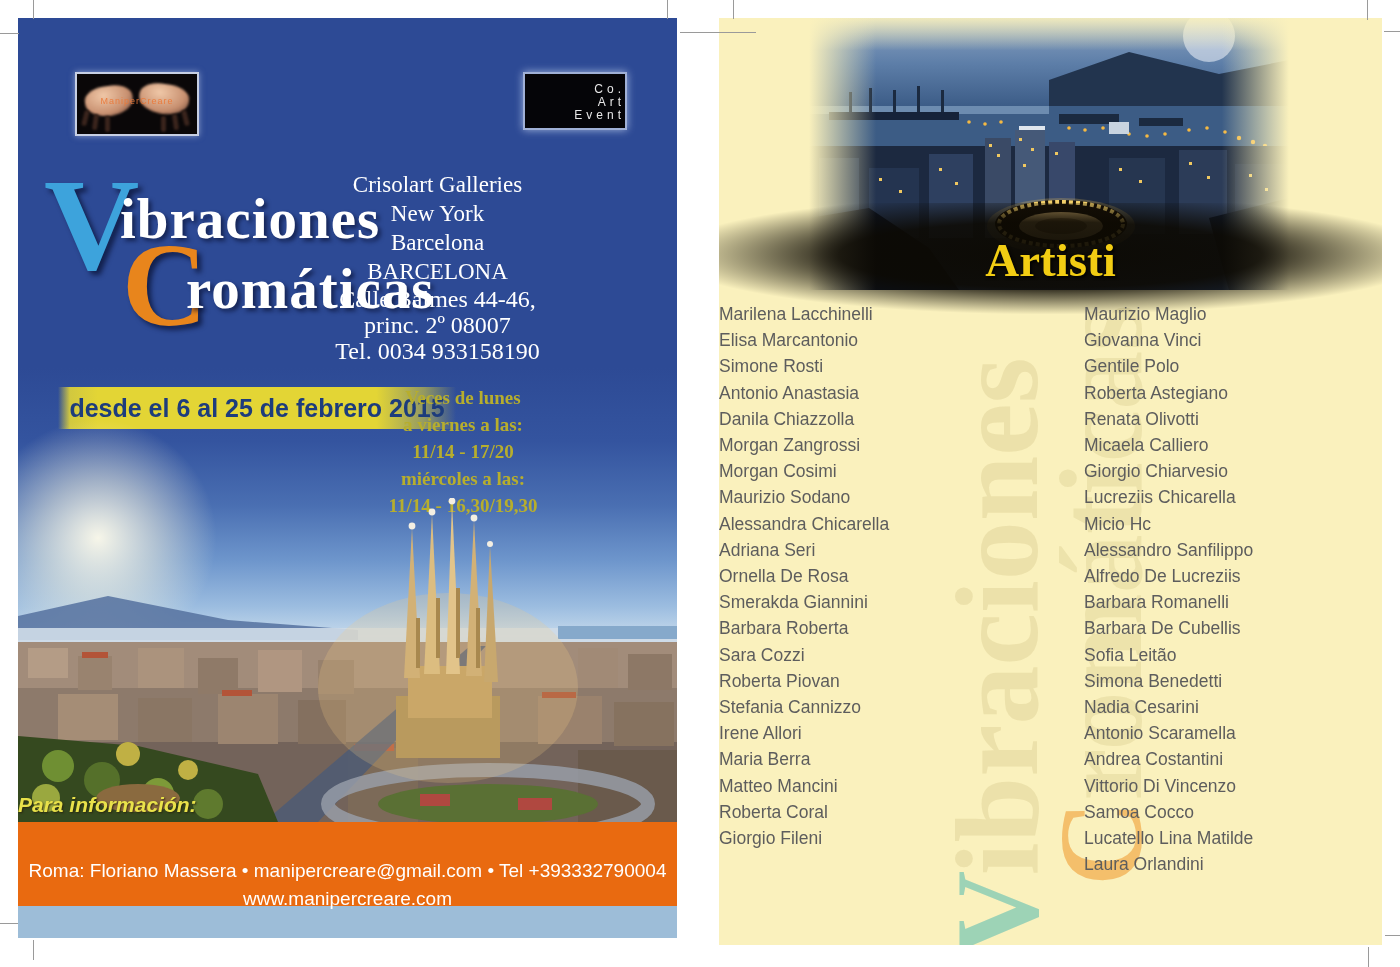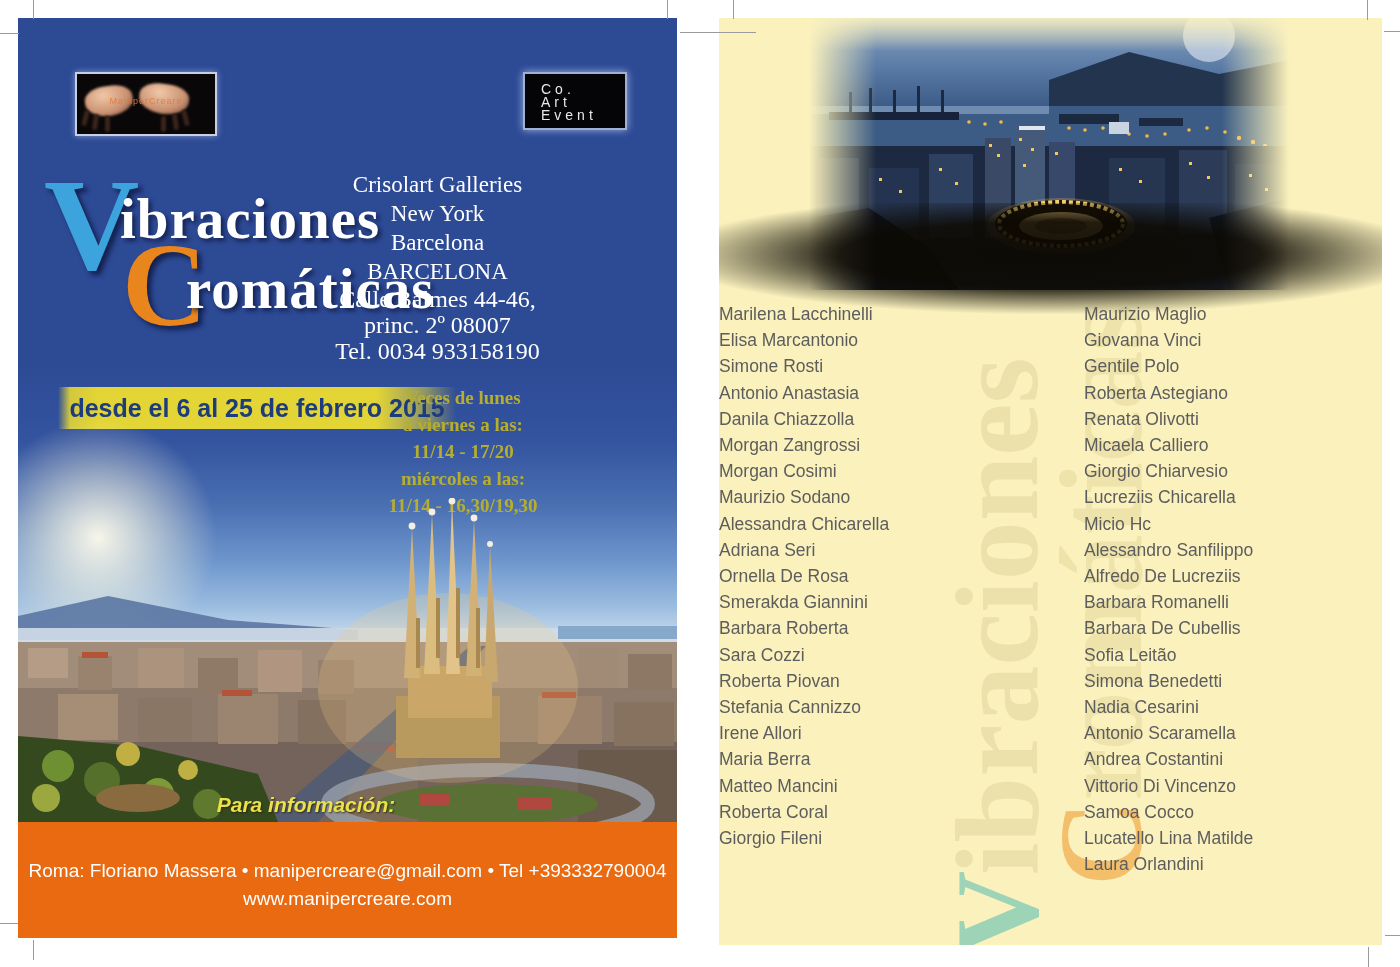--- a/index.html
+++ b/index.html
@@ -4,30 +4,30 @@
 <style>
   html,body{margin:0;padding:0;}
   body{width:1400px;height:967px;background:#ffffff;position:relative;overflow:hidden;
        font-family:"Liberation Sans",sans-serif;}
   .page{position:absolute;overflow:hidden;}
   
   #left-page{left:18px;top:18px;width:659px;height:920px;
     background:linear-gradient(180deg,#2d4a95 0%,#2d4a95 38%,#34549f 46%,#4a6fb2 53%,
                #6e96cc 59%,#9cbde0 64%,#c6daec 67.2%,#b4cde4 68.5%,#9dbdd8 70%);}
   .logo-box{position:absolute;left:57px;top:54px;width:120px;height:60px;
-    background:#0a0708;border:2px solid #c7cfe3;box-shadow:0 0 6px rgba(200,210,235,.6);padding-left:18px;}
+    background:#0a0708;border:2px solid #c7cfe3;box-shadow:0 0 6px rgba(200,210,235,.6);}
   .hand{position:absolute;border-radius:50% 50% 60% 60%;background:radial-gradient(ellipse at 40% 30%,#f0c8a8,#c89070 60%,#6a4436 95%);filter:blur(1px);}
   .hand.h1{left:8px;top:12px;width:48px;height:30px;transform:rotate(-8deg);}
   .hand.h2{left:62px;top:10px;width:50px;height:30px;transform:rotate(8deg);}
   .finger{position:absolute;background:#3a241c;width:5px;height:16px;border-radius:3px;filter:blur(1px);}
   .logo-text{position:absolute;left:0;top:22px;width:100%;text-align:center;
     color:rgba(235,120,55,.9);font-size:9px;letter-spacing:1px;}
   .cae-box{position:absolute;left:505px;top:54px;width:104px;height:58px;background:#050508;
     border:2px solid #9fb0d6;box-shadow:0 0 8px rgba(190,205,235,.8);
-    color:#e8e8e8;font-size:14px;letter-spacing:4px;line-height:13px;padding:9px 0 0 16px;box-sizing:border-box;}
+    color:#e8e8e8;font-size:12px;letter-spacing:4px;line-height:13px;padding:9px 0 0 16px;box-sizing:border-box;text-align:right;}
   .title-wrap{position:absolute;left:0;top:0;}
   .big-initial{position:absolute;font-family:"Liberation Serif",serif;font-weight:bold;
     text-shadow:4px 4px 5px rgba(5,10,40,.65);}
   #v-init{left:26px;top:130px;font-size:132px;color:#3da3dc;}
   #c-init{left:104px;top:200px;font-size:118px;color:#e8851c;}
   .title-word{position:absolute;font-family:"Liberation Serif",serif;color:#ffffff;
     font-size:57px;font-weight:bold;text-shadow:3px 3px 4px rgba(5,10,40,.6);letter-spacing:1px;}
   #word1{left:102px;top:168px;}
   #word2{left:168px;top:238px;}
   .gallery{position:absolute;left:297px;top:152px;width:245px;text-align:center;
@@ -37,24 +37,24 @@
   .date-banner{position:absolute;left:40px;top:369px;width:398px;height:42px;
     background:linear-gradient(90deg,rgba(227,213,53,0) 0%,rgba(227,213,53,.9) 3%,#e3d535 10%,
                #e3d535 80%,rgba(227,213,53,.55) 92%,rgba(227,213,53,0) 100%);
     display:flex;align-items:center;justify-content:center;}
   .date-banner span{color:#1d3c7c;font-size:25px;font-weight:bold;letter-spacing:0px;}
   .schedule{position:absolute;left:350px;top:366px;width:190px;text-align:center;
     font-family:"Liberation Serif",serif;font-weight:bold;color:#b7ae2d;font-size:19px;line-height:27px;}
   .sun-glow{position:absolute;left:-60px;top:390px;width:280px;height:260px;
     background:radial-gradient(circle,rgba(255,252,235,.95) 0%,rgba(255,250,225,.5) 30%,rgba(255,250,225,0) 62%);}
   #city-svg{position:absolute;left:0;top:480px;width:659px;height:324px;}
-  .info-label{position:absolute;left:0;top:775px;width:576px;text-align:center;
+  .info-label{position:absolute;left:0;top:775px;width:576px;
     font-style:italic;font-weight:bold;color:#e9e24a;font-size:21px;
     text-shadow:1px 1px 2px rgba(40,30,10,.8);}
-  .footer{position:absolute;left:0;top:804px;width:659px;height:144px;background:#e96a10;
+  .footer{position:absolute;left:0;top:804px;width:659px;height:84px;background:#e96a10;
     color:#ffffff;text-align:center;font-size:19px;}
   .footer .f1{margin-top:38px;}
   .footer .f2{margin-top:6px;}
   
   #right-page{left:719px;top:18px;width:663px;height:927px;background:#faf1bd;}
   .photo-zone{position:absolute;left:0;top:0;width:663px;height:300px;}
   .night-scene{position:absolute;left:90px;top:0;width:480px;height:272px;}
   .night-fade{position:absolute;left:0;top:0;width:100%;height:100%;
     background:linear-gradient(90deg,#faf1bd 0%,rgba(250,241,189,0) 14%,rgba(250,241,189,0) 86%,#faf1bd 100%),
                linear-gradient(180deg,rgba(250,241,189,.9) 0%,rgba(250,241,189,0) 12%,rgba(250,241,189,0) 70%,rgba(250,241,189,0) 100%);}
@@ -294,20 +294,21 @@
         <ellipse cx="252" cy="206" rx="66" ry="24" fill="#171007"></ellipse>
         <ellipse cx="252" cy="206" rx="62" ry="22" fill="none" stroke="#f2cf6a" stroke-width="4" stroke-dasharray="4,3"></ellipse>
         <ellipse cx="252" cy="208" rx="42" ry="14" fill="#c7a76a"></ellipse>
         <ellipse cx="252" cy="208" rx="26" ry="8" fill="#8a6f3e"></ellipse>
         <polygon points="0,200 60,190 120,230 150,272 0,272" fill="#0c1322"></polygon>
         <polygon points="480,180 400,200 420,272 480,272" fill="#101a2c"></polygon>
       </svg>
       <div class="night-fade"></div>
     </div>
     <div class="dark-band"></div>
+    <div class="artisti-title">Artisti</div>
   </div>
 
   <div class="artist-cols">
     <div class="col-left">
         <div>Marilena Lacchinelli</div>
         <div>Elisa Marcantonio</div>
         <div>Simone Rosti</div>
         <div>Antonio Anastasia</div>
         <div>Danila Chiazzolla</div>
         <div>Morgan Zangrossi</div>

